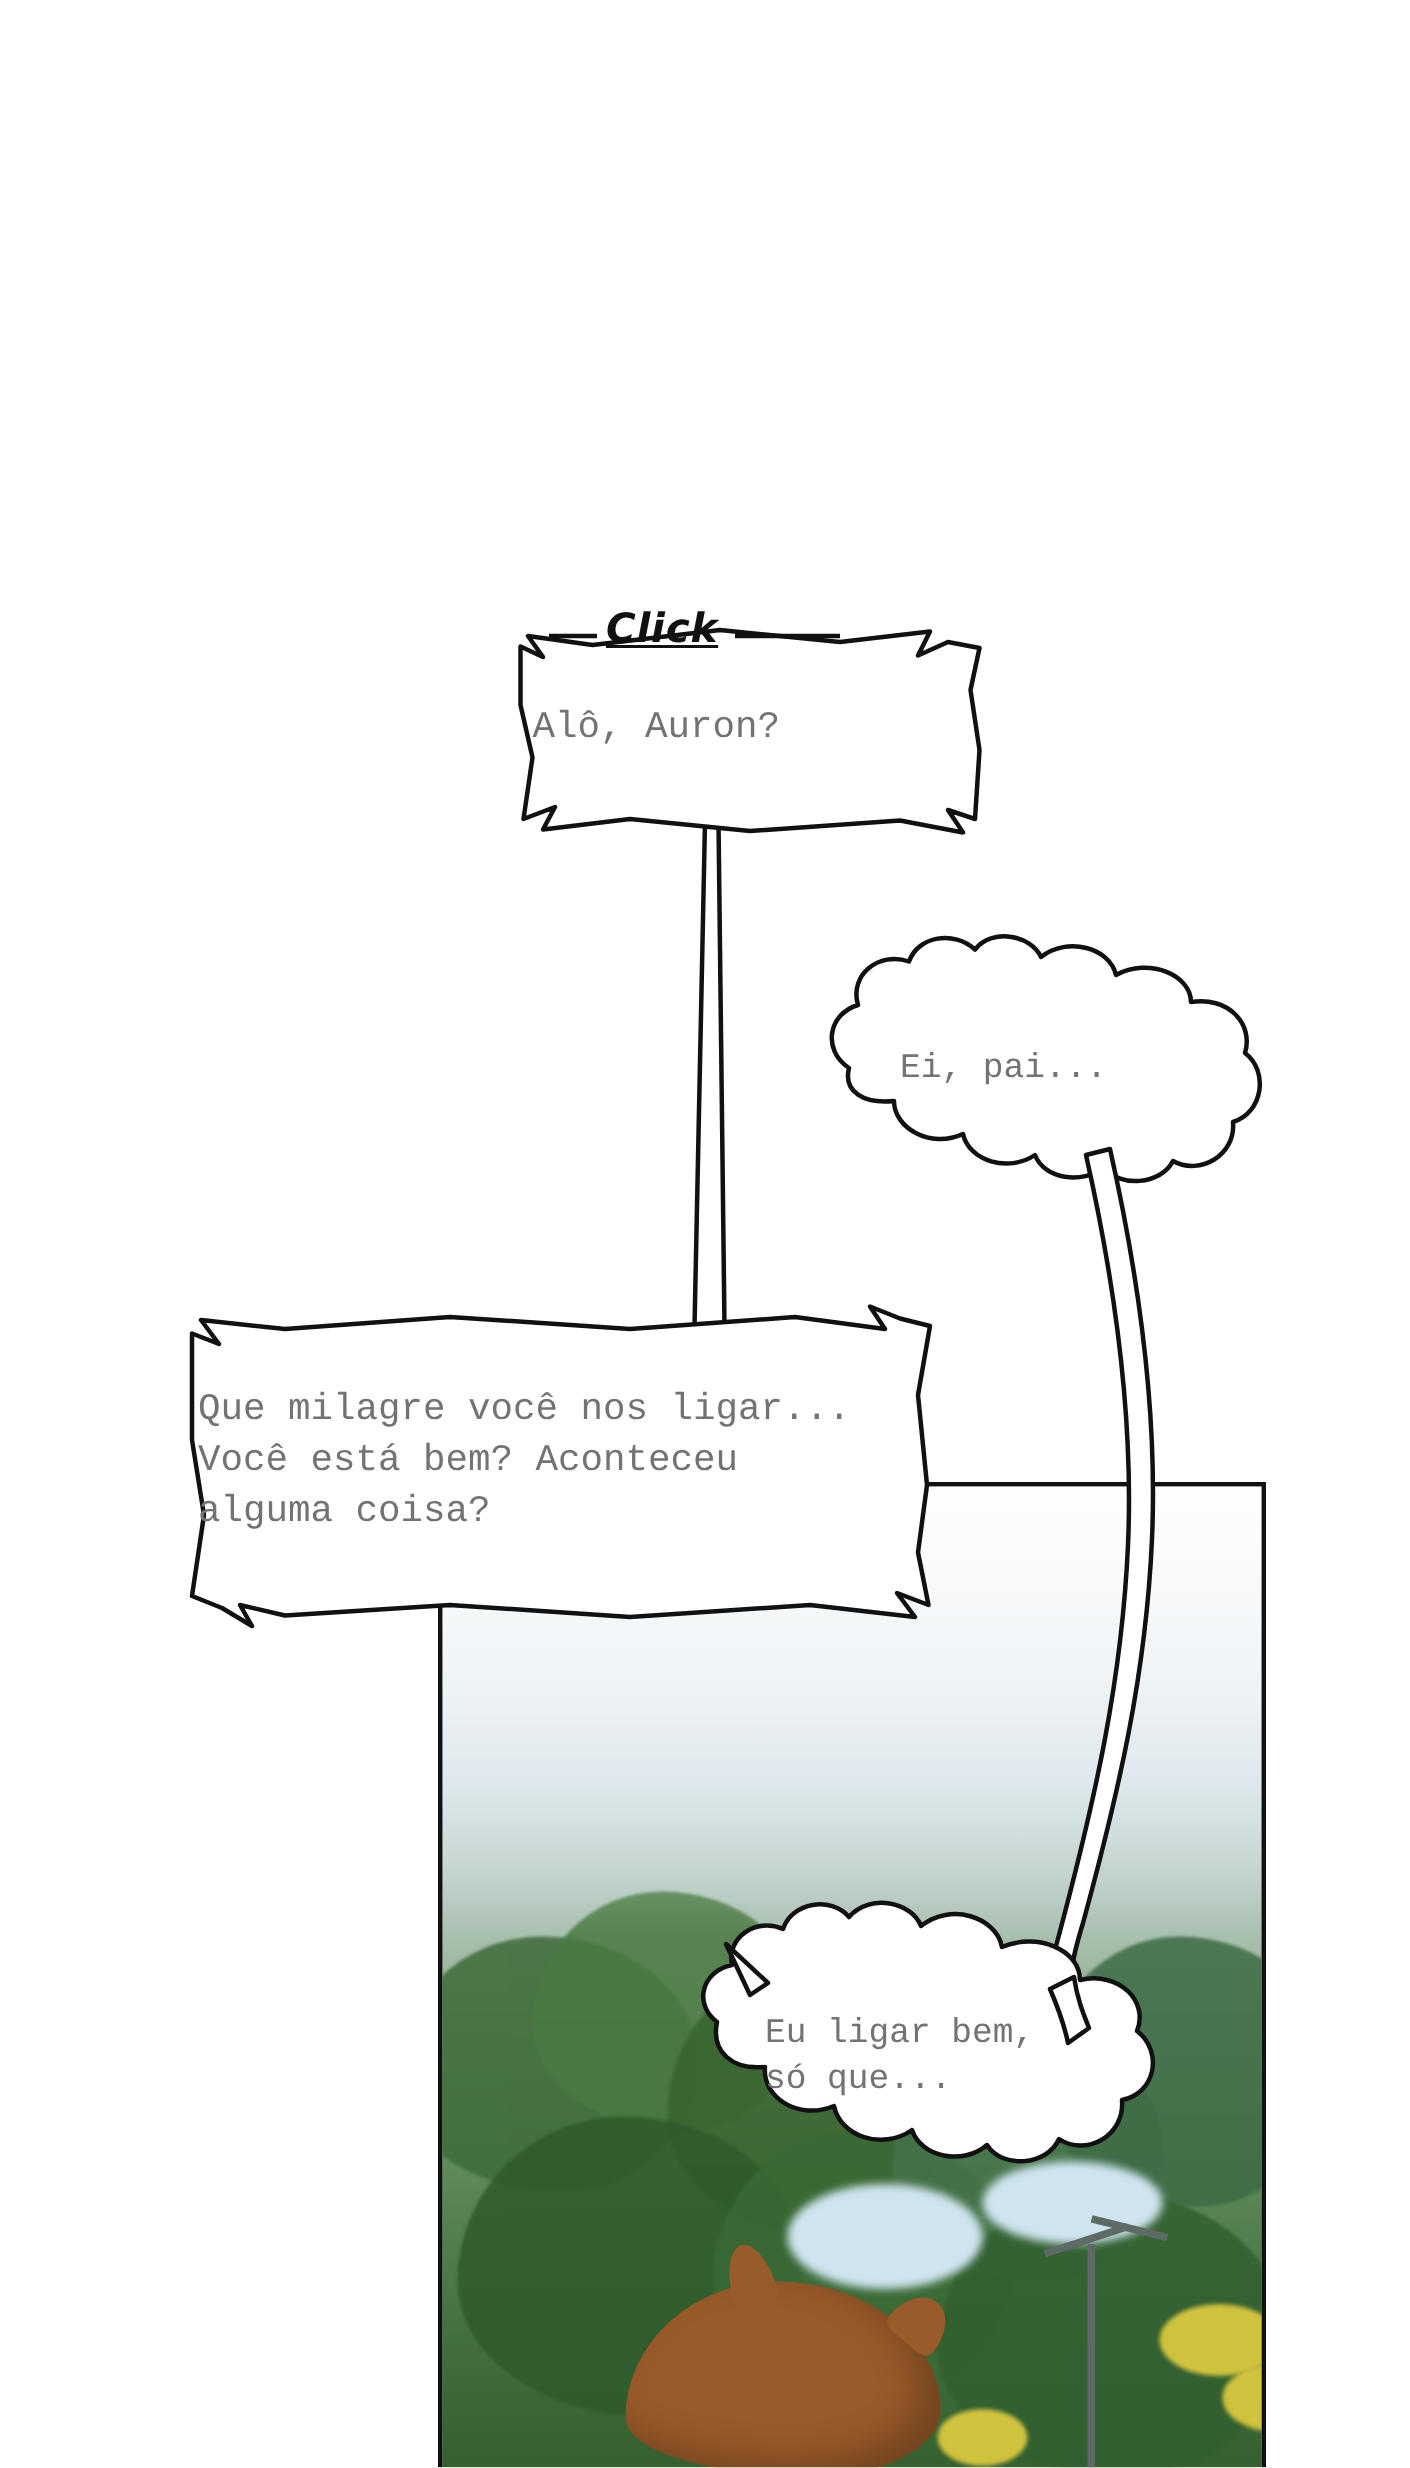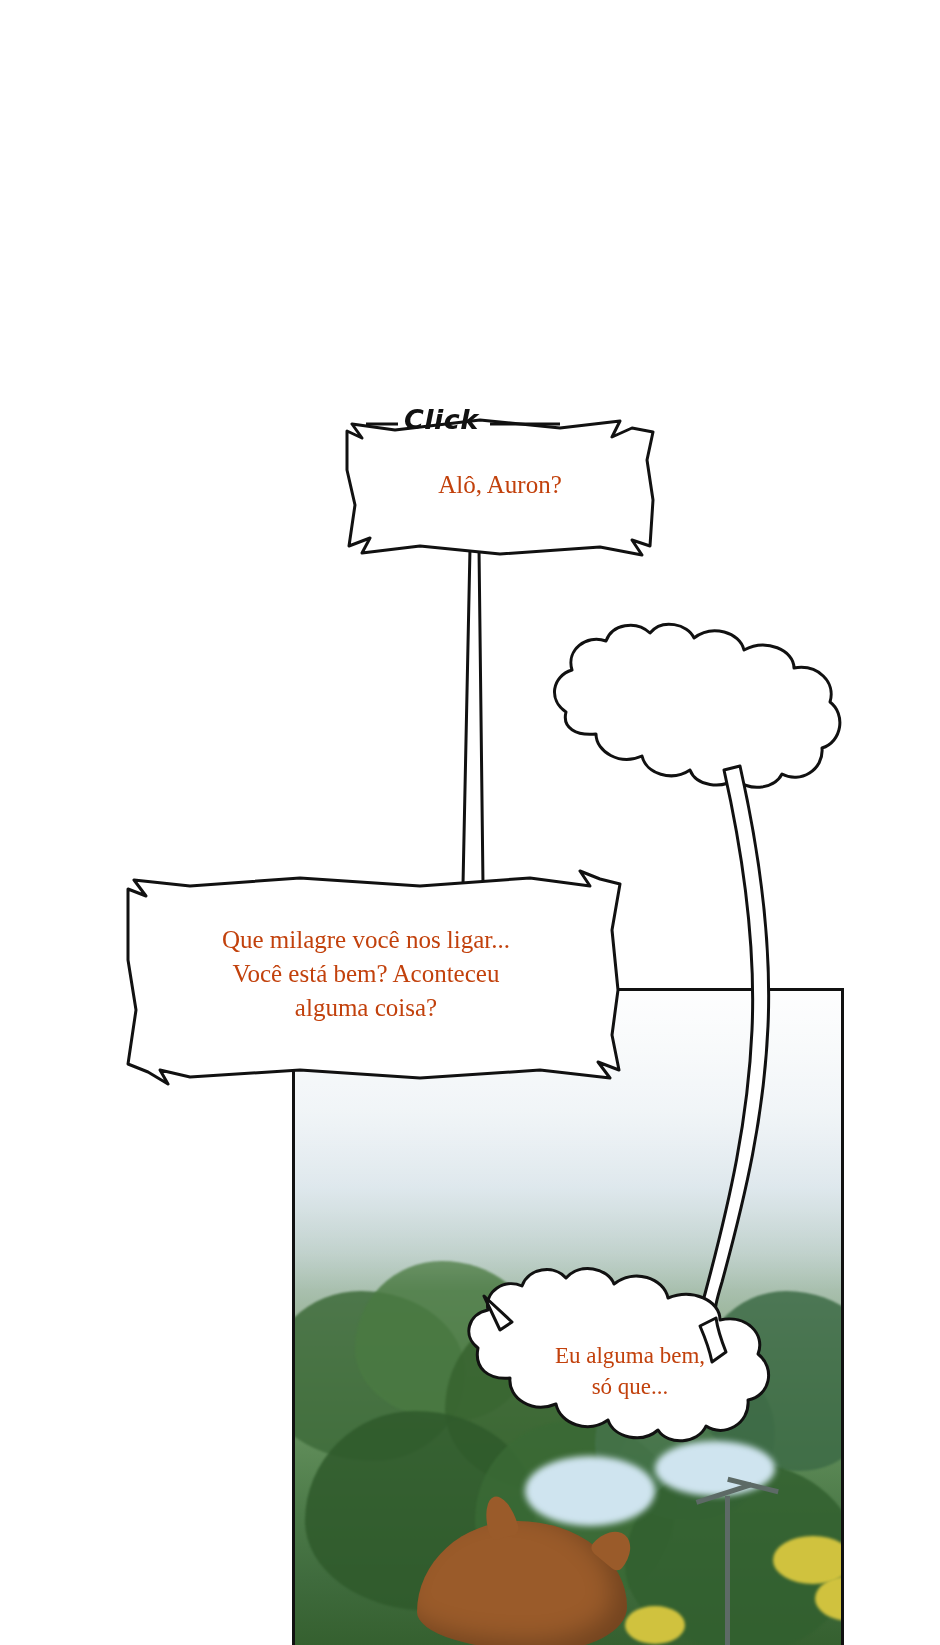--- a/index.html
+++ b/index.html
@@ -84,23 +84,23 @@
   }
   .hair-tuft {
     position: absolute;
     background: #9a5b2a;
     border-radius: 50% 50% 20% 20% / 80% 80% 20% 20%;
   }
 
   
   .bubble-text {
     position: absolute;
-    text-align: center;
-    color: #c2410c;
-    font-family: Liberation Serif, serif;
+    text-align: left;
+    color: #737373;
+    font-family: Liberation Mono, monospace;
     line-height: 1.35;
     white-space: pre-line;
     z-index: 6;
   }
 
   svg.overlay {
     position: absolute;
     left: 0;
     top: 0;
     width: 940px;
@@ -111,20 +111,21 @@
 
   .sfx-label {
     position: absolute;
     z-index: 7;
     font-family: "DejaVu Sans", sans-serif;
     font-weight: bold;
     font-style: italic;
     font-size: 27px;
     color: #111111;
     letter-spacing: 0.5px;
+    text-decoration: underline;
   }
 </style>
 </head>
 <body>
 
 <div id="page">
 
   <div class="photo-panel">
     <div class="tree-blob" style="left:-30px; top:300px; width:200px; height:170px;"></div>
     <div class="tree-blob" style="left:60px; top:270px; width:180px; height:160px; background:#4a7a42;"></div>
@@ -216,21 +217,22 @@
     <g stroke="#111111" stroke-width="3" fill="none">
       <path d="M 490 424 L 560 424"></path>
       <path d="M 366 424 L 398 424"></path>
     </g>
   </svg>
 
   <div class="sfx-label" style="left:404px; top:404px;">Click</div>
 
   <div class="bubble-text" style="left:355px; top:468px; width:290px; font-size:25px;">Alô, Auron?</div>
 
+  <div class="bubble-text" style="left:600px; top:697px; width:230px; font-size:23px;">Ei, pai...</div>
 
   <div class="bubble-text" style="left:132px; top:923px; width:468px; font-size:25px;">Que milagre você nos ligar...
 Você está bem? Aconteceu
 alguma coisa?</div>
 
-  <div class="bubble-text" style="left:510px; top:1340px; width:240px; font-size:23px;">Eu alguma bem,
+  <div class="bubble-text" style="left:510px; top:1340px; width:240px; font-size:23px;">Eu ligar bem,
 só que...</div>
 
 </div>
 
 </body></html>

